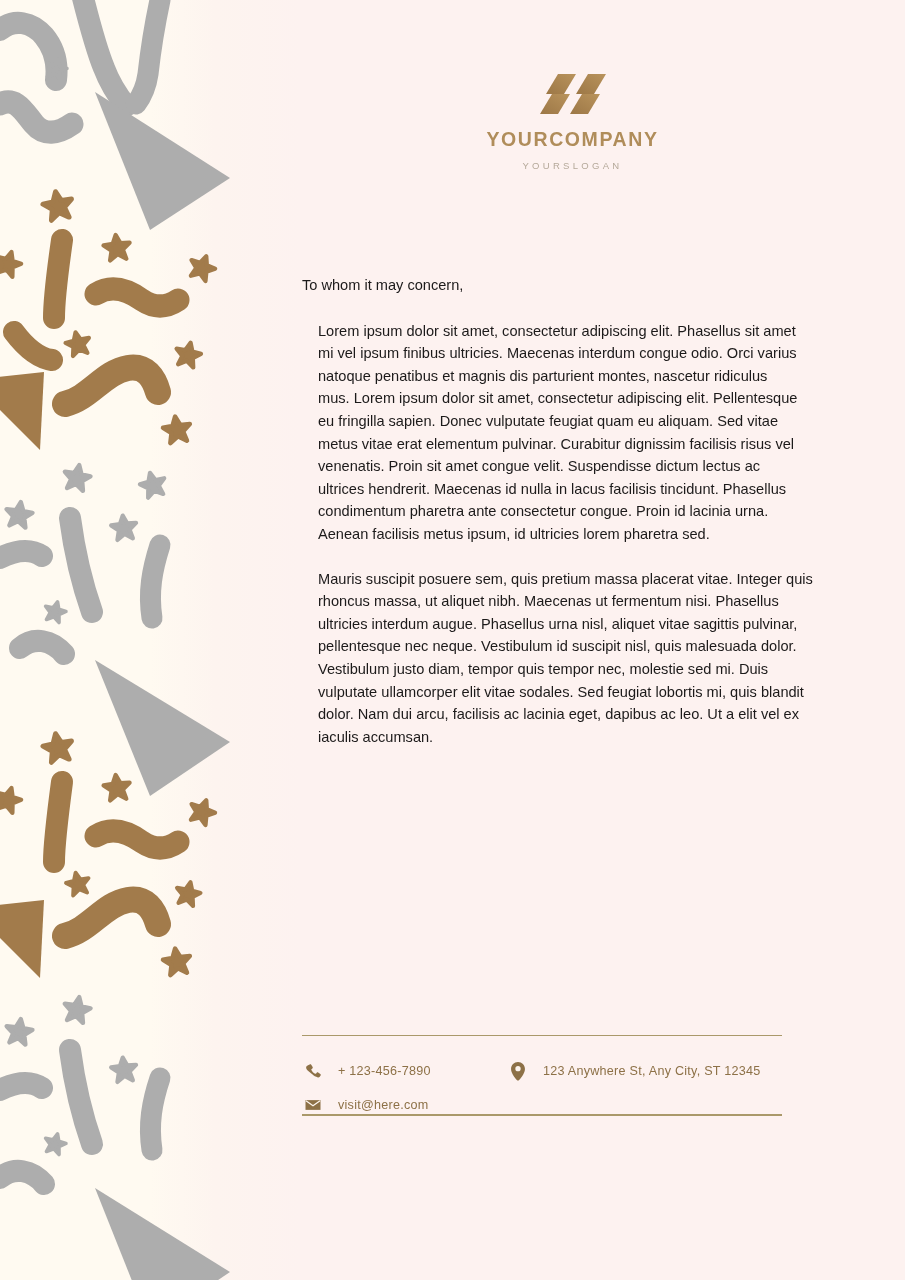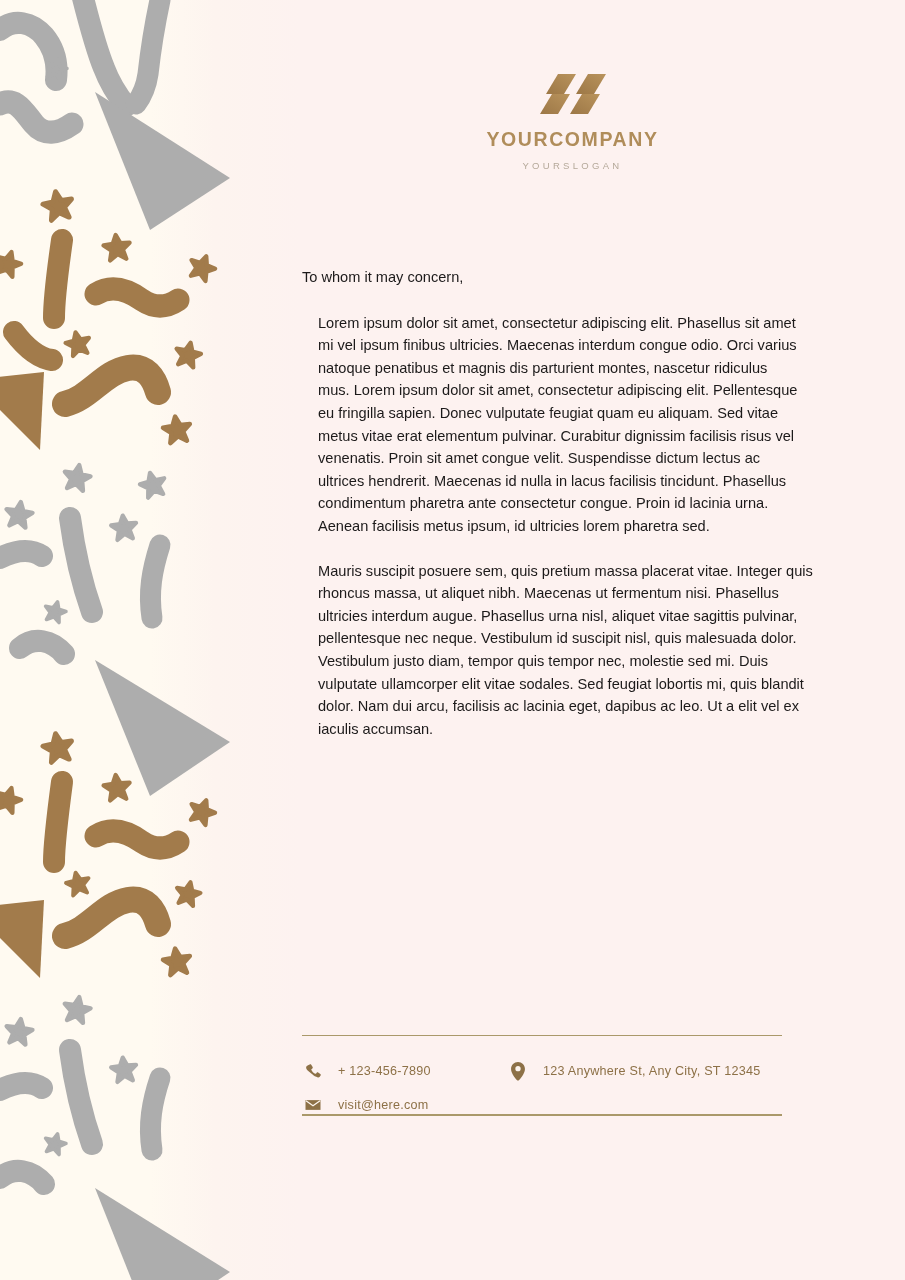--- a/index.html
+++ b/index.html
@@ -82,21 +82,21 @@
   #letter-body {
     position: absolute;
     left: 62px;
     top: 262px;
     width: 500px;
     color: #1c1a1a;
     font-size: 14.6px;
     line-height: 22.6px;
   }
   #salutation {
-    margin: 4px 0 23px 0;
+    margin: 12px 0 23px 0;
   }
   .body-paragraph {
     margin: 0 0 22px 16px;
     text-align: left;
   }
   #paragraph-2 {
     width: 508px;
   }
 
   

